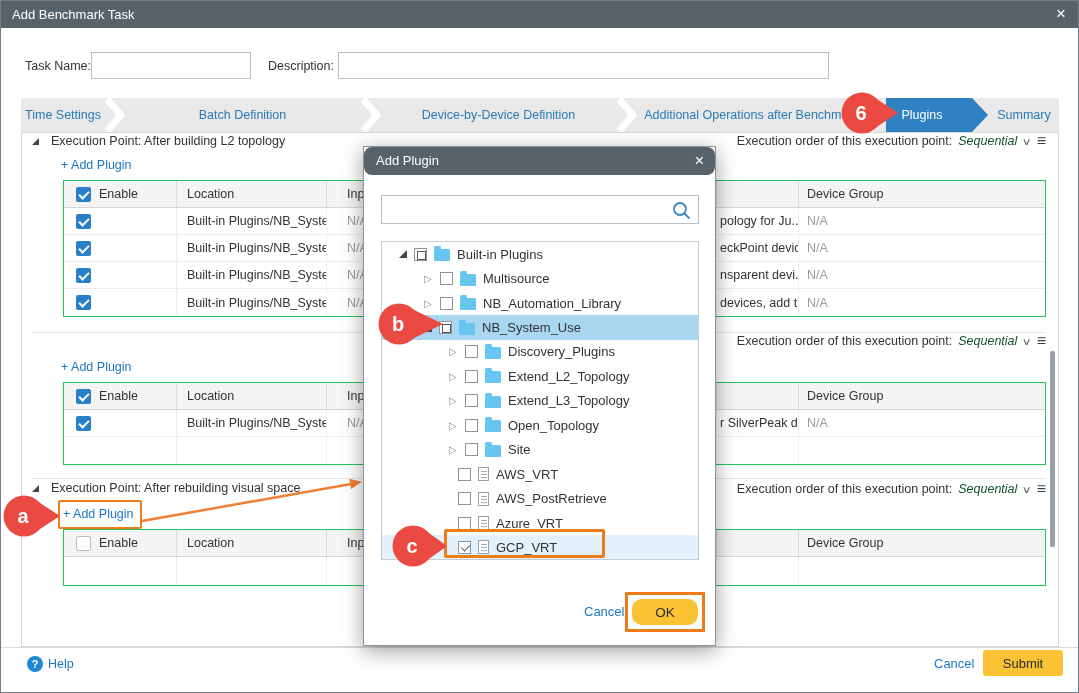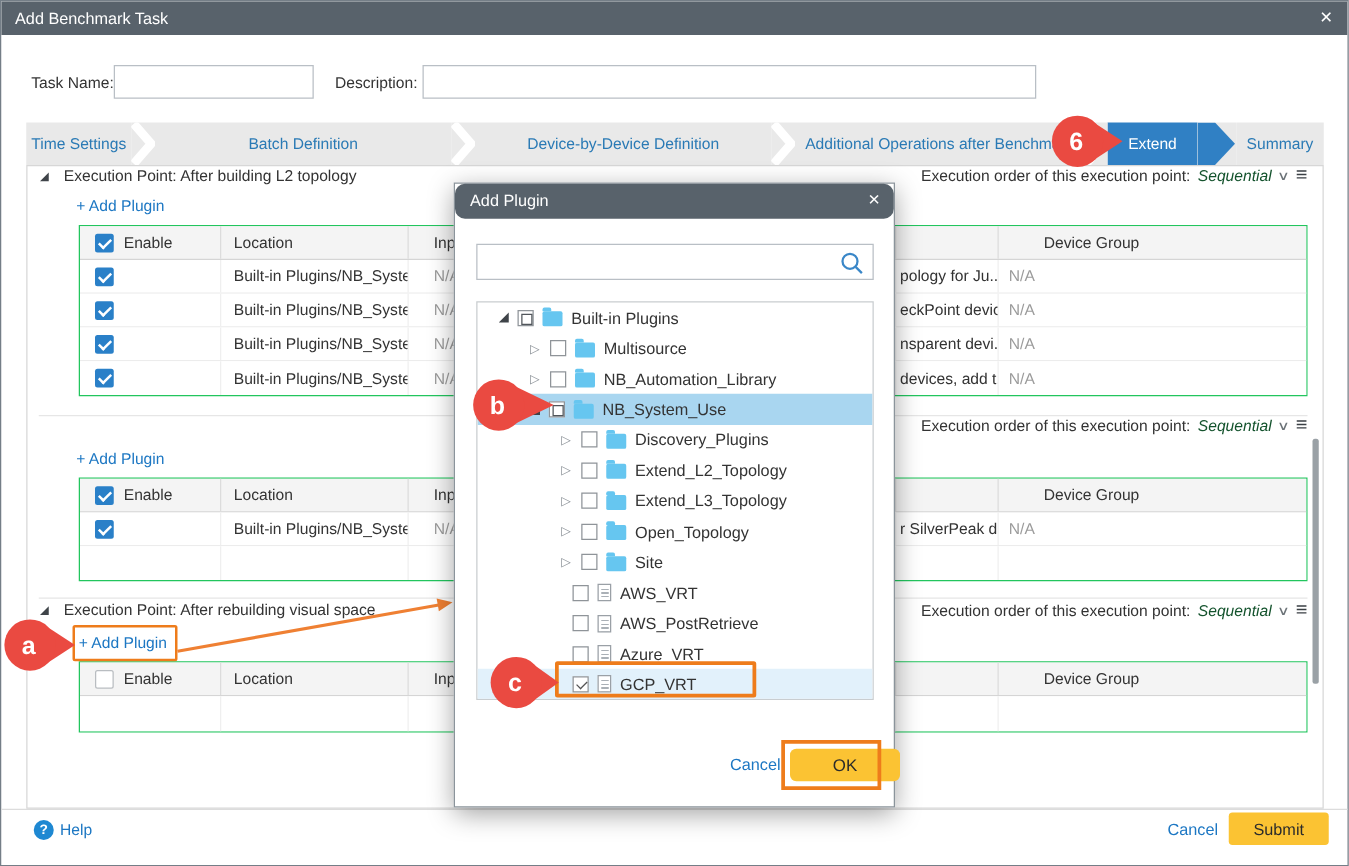--- a/index.html
+++ b/index.html
@@ -43,21 +43,21 @@
   .thead { display:flex; align-items:center; background:#f4f4f4; height:27px; border-bottom:1px solid #d5d5d5; }
   .trow  { display:flex; align-items:center; background:#fff; height:27px; border-bottom:1px solid #ececec; }
   .trow:last-child { border-bottom:none; }
   .c-en  { width:113px; height:100%; display:flex; align-items:center; gap:8px; padding-left:12px; }
   .c-loc { width:150px; padding-left:10px; white-space:nowrap; overflow:hidden; }
   .c-in  { width:135px; padding-left:20px; }
   .c-hid { width:255px; }
   .c-desc{ width:82px; padding-left:3px; white-space:nowrap; overflow:hidden; }
   .c-grp { flex:1; padding-left:8px; }
   .thead > div { border-right:1px solid #dcdcdc; height:100%; display:flex; align-items:center; }
-  .thead > .c-grp { border-right:none;margin-left:28px; }
+  .thead > .c-grp { border-right:none; }
   .trow > div { border-right:1px solid #efefef; height:100%; display:flex; align-items:center; }
   .trow > .c-grp { border-right:none; }
   .na { color:#9b9b9b; }
 
   .bluecb { width:15px; height:15px; background:#2a80c8; border-radius:2px; position:relative; flex:0 0 auto; cursor:pointer; }
   .bluecb::after { content:""; position:absolute; left:5px; top:2px; width:4px; height:8px;
                    border:solid #fff; border-width:0 2px 2px 0; transform:rotate(45deg); }
   .emptycb { width:15px; height:15px; background:#fff; border:1px solid #b9bdc1; border-radius:2px; flex:0 0 auto; cursor:pointer; }
 
   .divider { position:absolute; left:30px; width:1015px; height:1px; background:#e6e6e6; }
@@ -79,22 +79,22 @@
   .tcb.part::after { content:""; position:absolute; left:2px; top:2px; width:7px; height:7px; border:1.5px solid #51565b; }
   .tcb.on::after { content:""; position:absolute; left:4px; top:1px; width:4px; height:7px;
                    border:solid #555; border-width:0 1.6px 1.6px 0; transform:rotate(45deg); }
   .colg { width:9px; font-size:10px; color:#8a9096; flex:0 0 auto; }
   .folder { width:16px; height:12px; background:#66c6f0; border-radius:1.5px; position:relative; margin-top:2px; flex:0 0 auto; }
   .folder::before { content:""; position:absolute; top:-3px; left:0; width:7px; height:3px; background:#66c6f0; border-radius:1.5px 1.5px 0 0; }
   .doc { width:11px; height:14px; background:#fff; border:1px solid #9aa0a6; flex:0 0 auto;
          background-image:repeating-linear-gradient(to bottom,#aab0b6 0 1px,transparent 1px 3px);
          background-size:6px 9px; background-position:2px 3px; background-repeat:no-repeat; }
   .mlink { position:absolute; color:#1c77c3; cursor:pointer; font-size:13px; }
-  .okbtn { position:absolute; left:268px; top:452px; width:88px; height:26px; background:#fbc333; border:none;
-           font:inherit; font-size:13.5px; color:#2b2b2b; cursor:pointer; border-radius:5px; }
+  .okbtn { position:absolute; left:268px; top:452px; width:66px; height:26px; background:#fbc333; border:none;
+           font:inherit; font-size:13.5px; color:#2b2b2b; cursor:pointer; border-radius:10px; }
   .ok-ann { position:absolute; left:261px; top:445px; width:80px; height:40px; border:3px solid #ee7c1b; }
 
   
   .ann-box { position:absolute; border:2px solid #ee7c1b; border-radius:2px; }
   .badge { position:absolute; z-index:60; pointer-events:none; }
   .arrow-layer { position:absolute; left:0; top:0; width:1079px; height:693px; z-index:45; pointer-events:none; }
 
   
   .footline { position:absolute; left:0; top:646px; width:1079px; height:1px; background:#dcdcdc; }
   .help-ic { position:absolute; left:26px; top:655px; width:16px; height:16px; border-radius:50%; background:#1e88d2;
@@ -136,21 +136,21 @@
         <svg width="19" height="34">
           <polyline points="2,1 16,17 2,33" stroke="#fff" stroke-width="7" fill="none"></polyline>
         </svg>
       </div>
     <div class="tab" style="width:231px;">Additional Operations after Benchmark</div>
     <div class="tabsep">
         <svg width="19" height="34">
           <polyline points="2,1 16,17 2,33" stroke="#fff" stroke-width="7" fill="none"></polyline>
         </svg>
       </div>
-    <div class="tab active" style="width:72px;">Extend</div>
+    <div class="tab active" style="width:72px;">Plugins</div>
     <div class="tabsep-blue">
         <svg width="31" height="34">
           <polygon points="0,0 14,0 30,17 14,34 0,34" fill="#3080c4"></polygon>
         </svg>
       </div>
     <div class="tab" style="width:70px;">Summary</div>
   </div>
 
   <div class="panel"></div>
 

